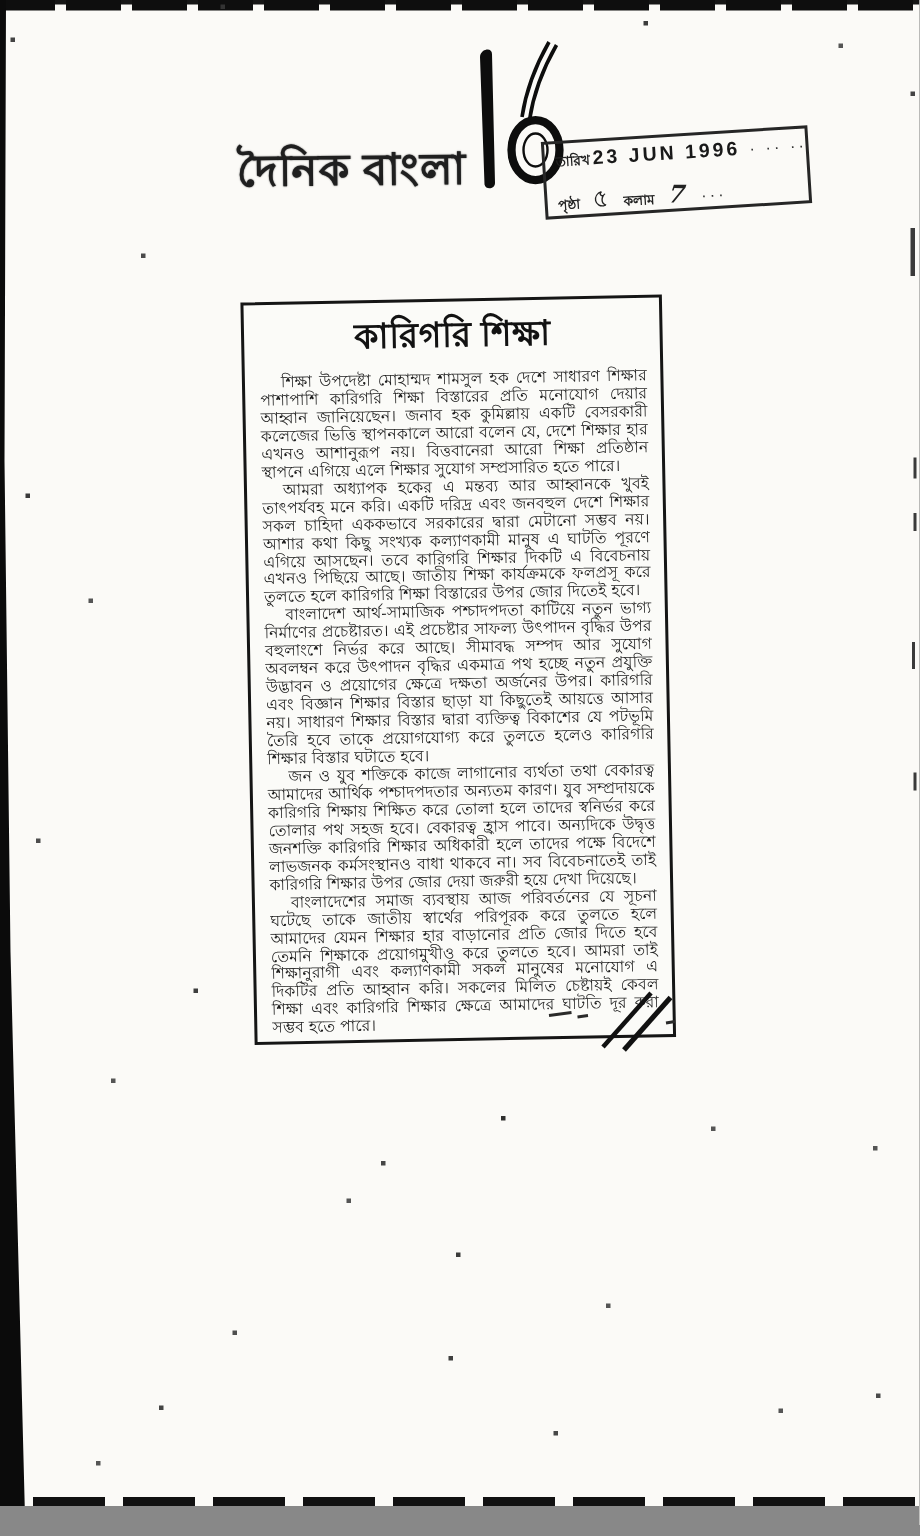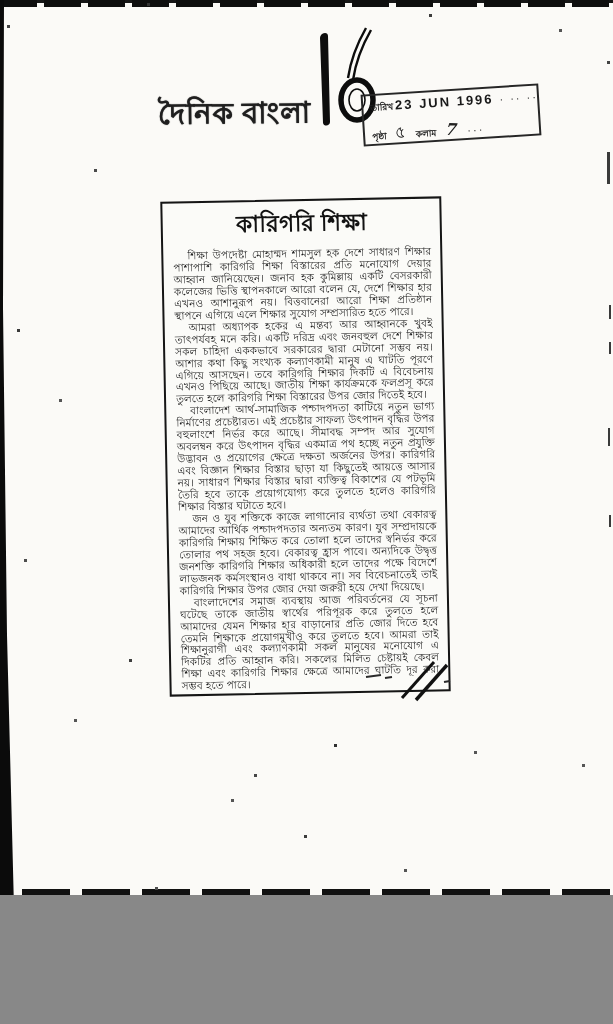--- a/index.html
+++ b/index.html
@@ -1,18 +1,18 @@
 <!DOCTYPE html>
 <html><head>
 <meta charset="utf-8">
 <style>
   html,body{margin:0;padding:0;background:#888;}
   .page{
     position:relative;
-    width:613px;height:895px;
+    width:613px;height:1004px;
     margin:0 auto;
     background:#fbfaf7;
     overflow:hidden;
     font-family:"Liberation Serif", serif;
     color:#1c1c1c;
     text-decoration:underline;
   }
   
   .edge-top{
     position:absolute;left:0;top:0;width:613px;height:7px;

